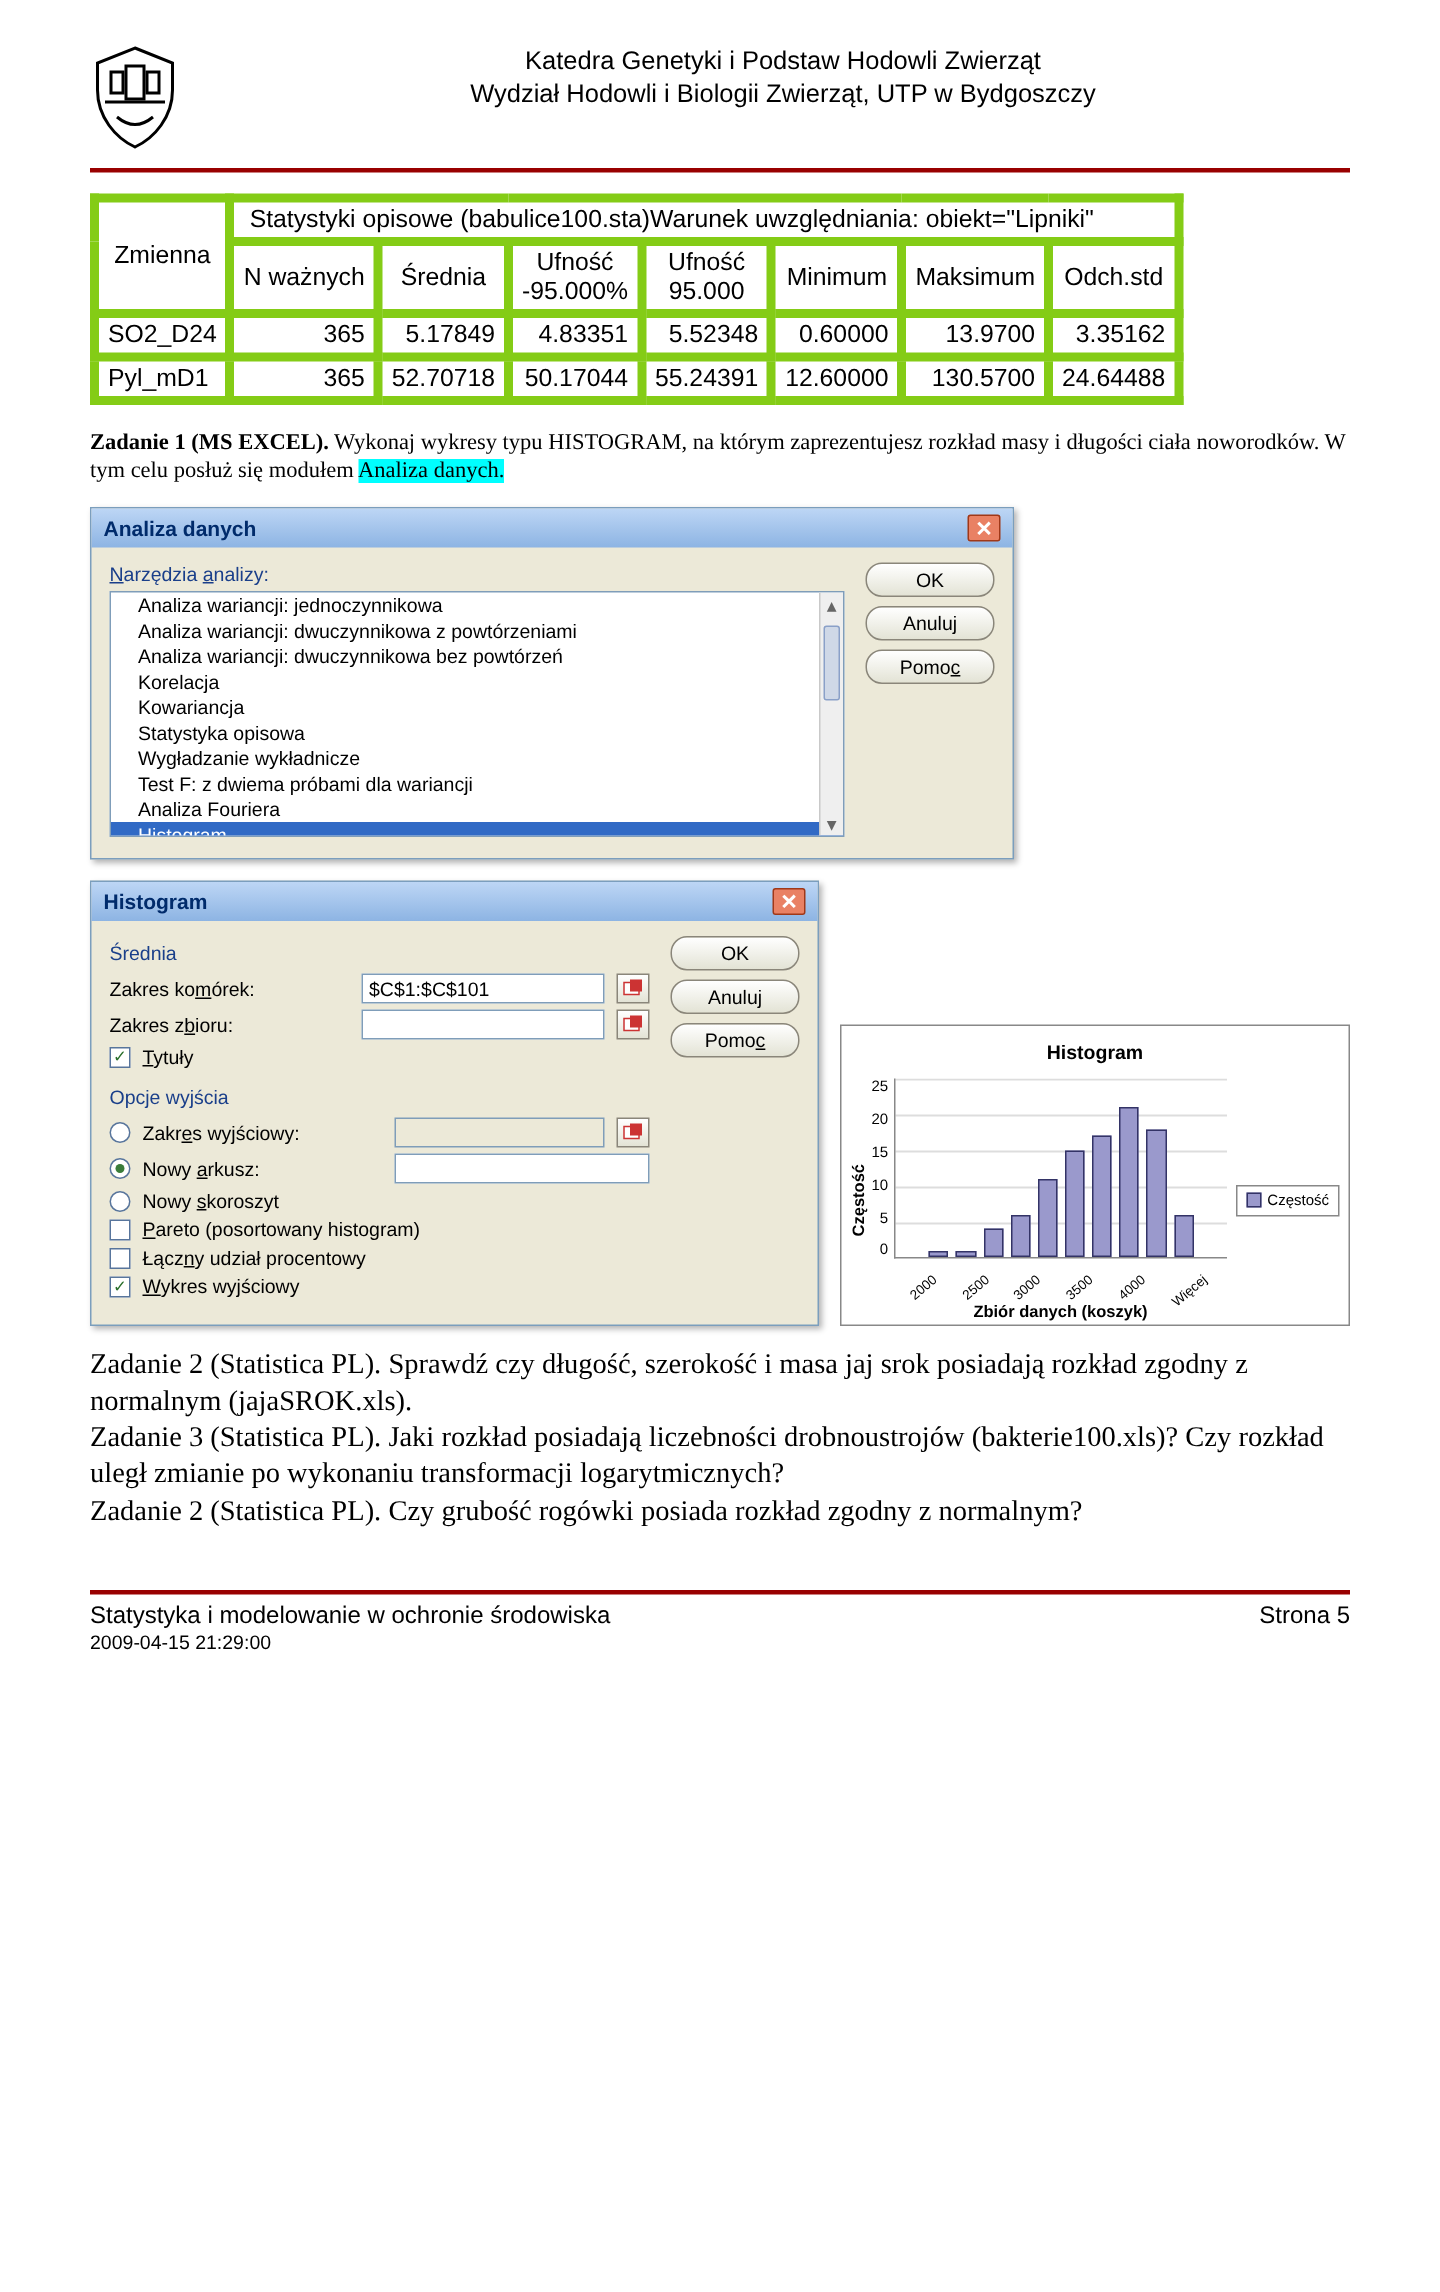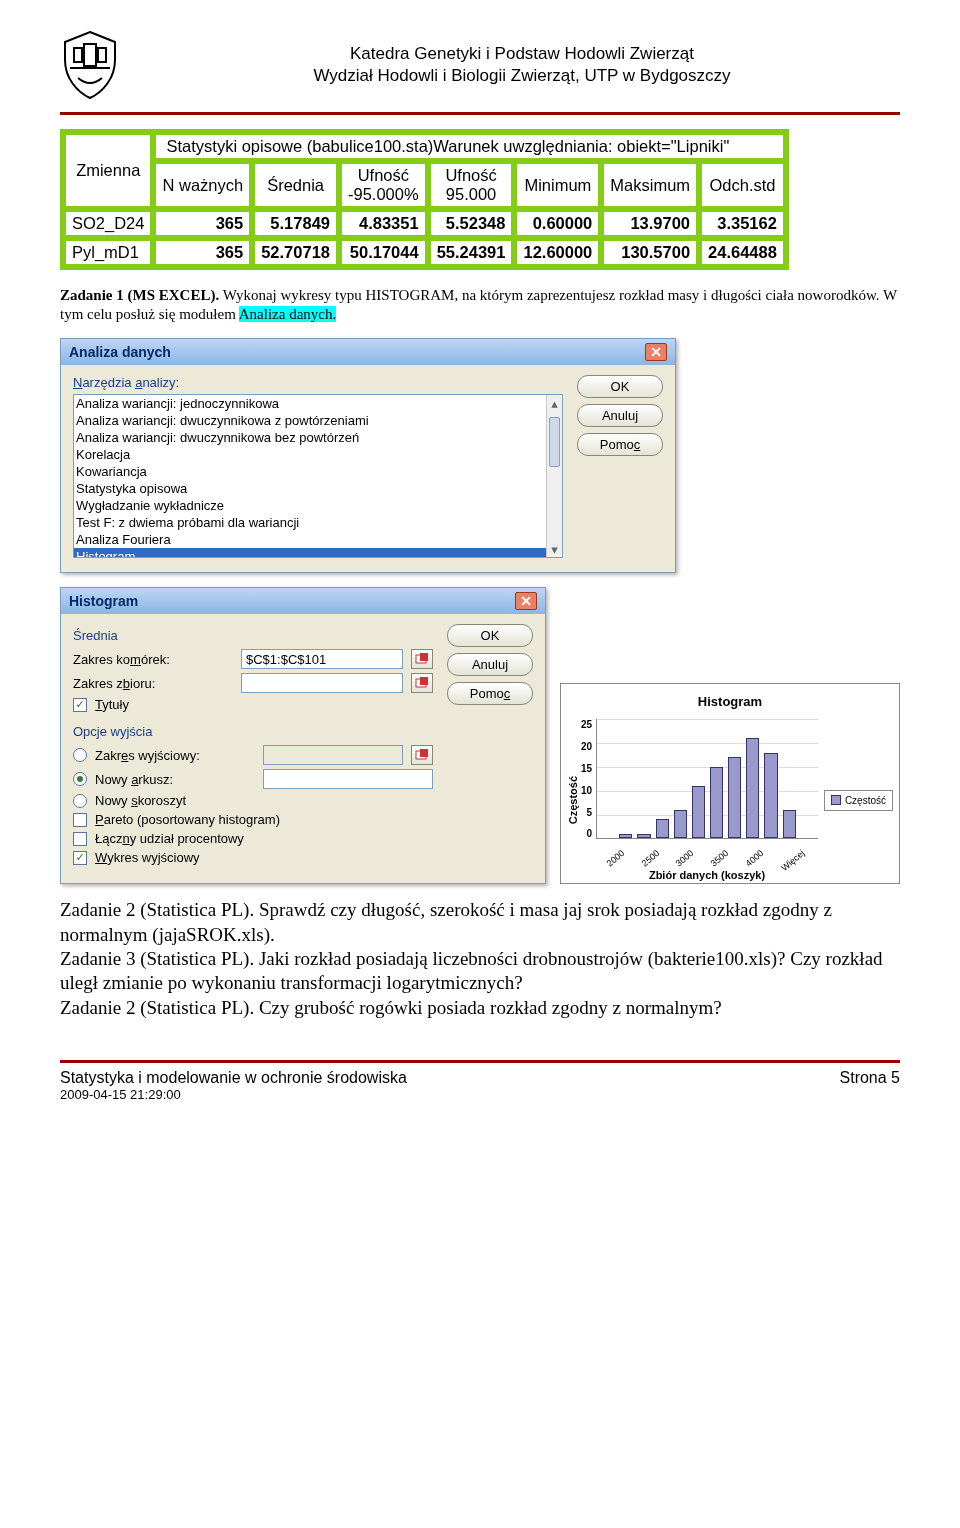--- a/index.html
+++ b/index.html
@@ -8,21 +8,21 @@
     padding: 0;
     font-family: "Times New Roman", serif;
     background: #fff;
     width: 960px;
   }
   .page {
     padding: 30px 60px;
   }
   .header {
     display: flex;
-    align-items: center;
+    align-items: flex-start;
     border-bottom: 3px solid #900;
     padding-bottom: 12px;
     margin-bottom: 14px;
   }
   .logo {
     width: 60px;
     height: 70px;
     margin-right: 24px;
     position: relative;
   }
@@ -41,21 +41,21 @@
     border-collapse: collapse;
     font-family: Arial, sans-serif;
     font-size: 16.5px;
   }
   table.stats th, table.stats td {
     border: 6px solid #84cc16;
     padding: 2px 6px;
     text-align: center;
   }
   table.stats th { font-weight: normal; }
-  table.stats td.num { text-align: right; font-weight: bold; }
+  table.stats td.num { text-align: right; }
   table.stats .title-cell {
     text-align: left;
     padding-left: 10px;
   }
   .bodytext {
     font-size: 15px;
     margin-top: 16px;
     line-height: 1.28;
   }
   .bodytext .bold { font-weight: bold; }
@@ -105,21 +105,21 @@
     text-align: center;
   }
   .grp-label { color: #1a3f8a; margin-bottom: 4px; }
   .listbox {
     background: #fff;
     border: 1px solid #7f9db9;
     height: 164px;
     overflow: hidden;
     position: relative;
   }
-  .listbox .item { padding: 1px 2px; white-space: nowrap; }
+  .listbox .item { padding: 1px 18px; white-space: nowrap; }
   .listbox .sel { background: #316ac5; color: #fff; }
   .listbox .scrollbar {
     position: absolute; right: 0; top: 0; bottom: 0; width: 16px;
     background: #efefef; border-left: 1px solid #c9c9c9;
   }
   .listbox .scrollbar .thumb {
     position: absolute; left: 2px; right: 2px; top: 22px; height: 50px;
     background: #cfd8e7; border: 1px solid #8aa0c8; border-radius: 2px;
   }
   .listbox .scrollbar .arrow {
@@ -161,21 +161,21 @@
     background: #fff;
     font-family: Arial, sans-serif;
     padding: 6px 6px 2px 6px;
     font-size: 11px;
   }
   .hist-title { text-align: center; font-weight: bold; font-size: 13px; margin: 4px 0 10px; }
   .hist-body { display: flex; }
   .hist-plot { flex: 1; display: flex; }
   .y-axis {
     display: flex; flex-direction: column; justify-content: space-between;
-    align-items: flex-end; padding-right: 4px; font-size: 10px; height: 120px; font-weight: bold;
+    align-items: flex-end; padding-right: 4px; font-size: 10px; height: 120px;
   }
   .y-label {
     writing-mode: vertical-rl; transform: rotate(180deg);
     font-weight: bold; font-size: 11px; margin-right: 2px;
     align-self: center;
   }
   .bars-wrap { flex: 1; }
   .bars {
     height: 120px;
     border-left: 1px solid #888; border-bottom: 1px solid #888;

